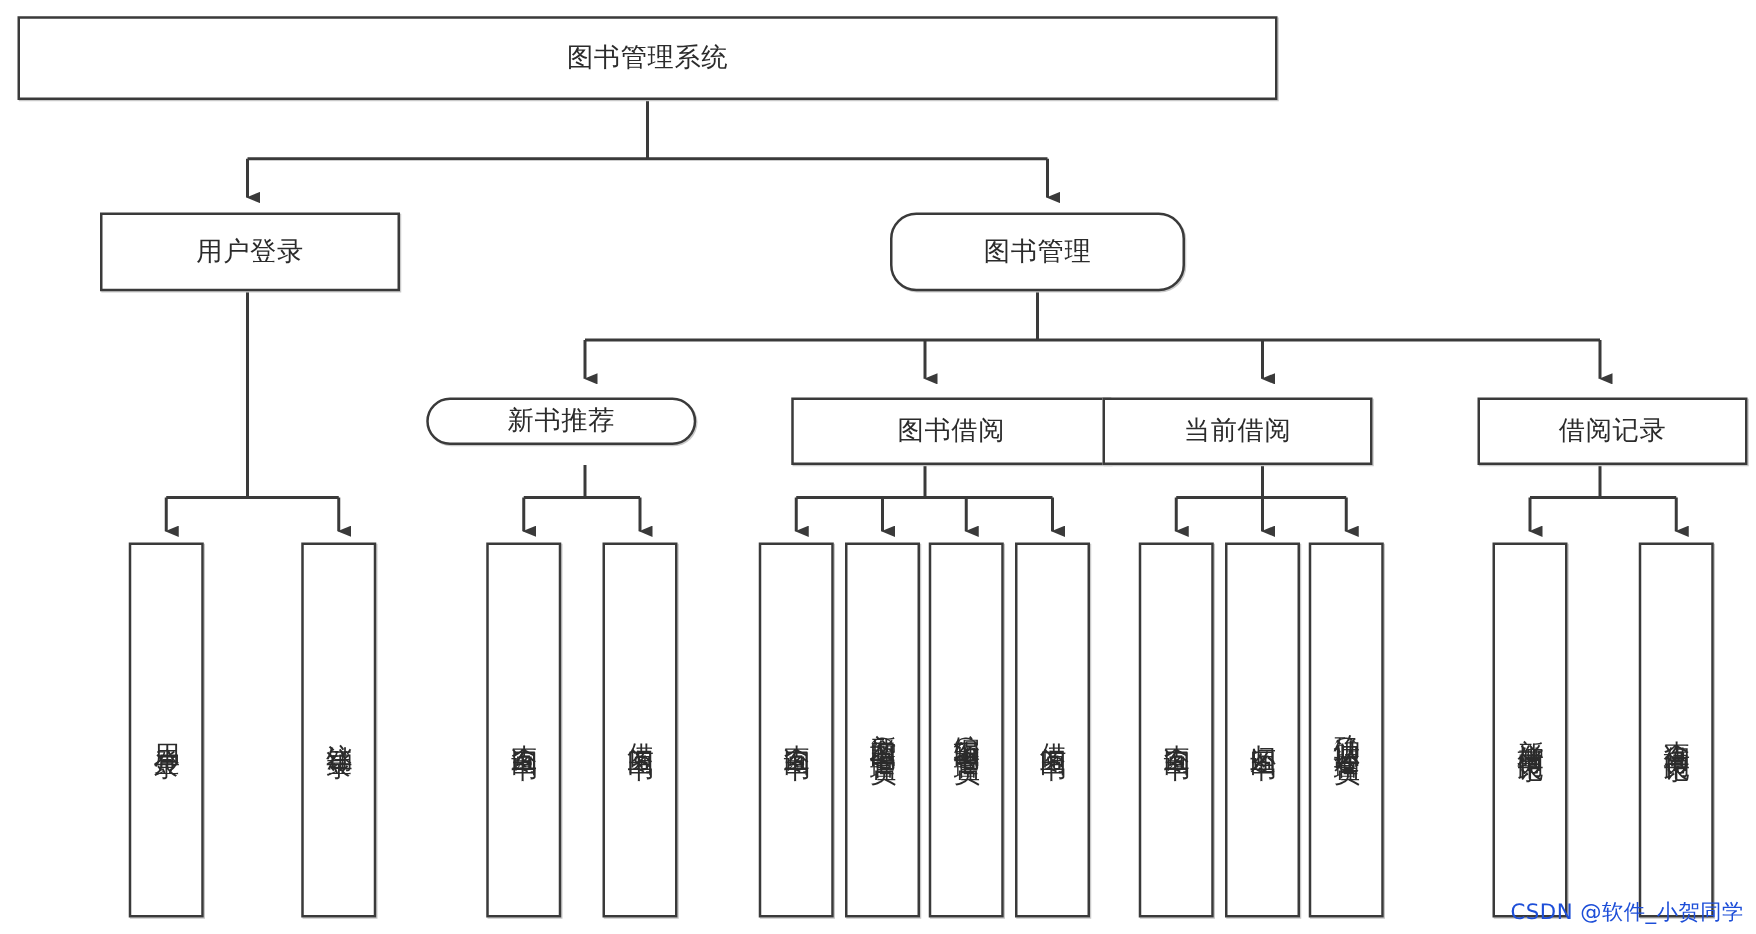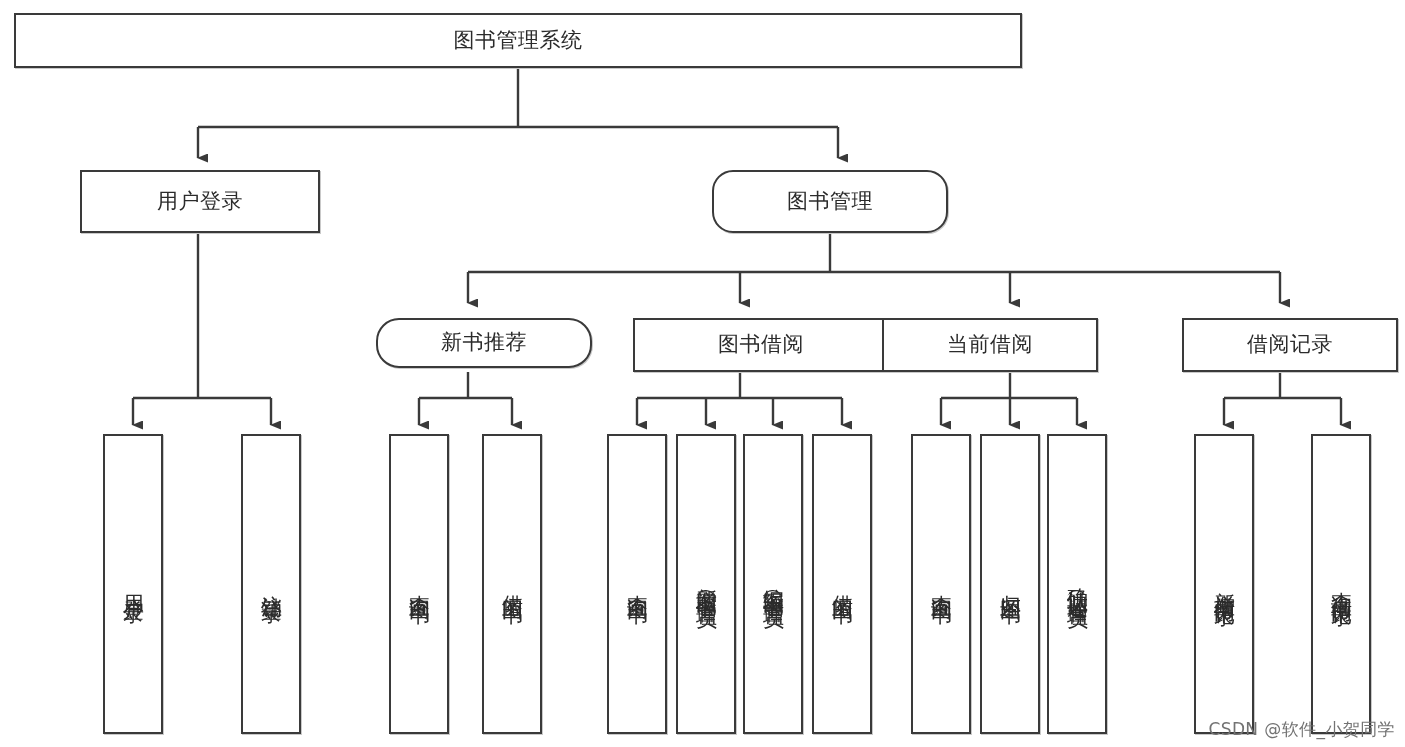--- a/index.html
+++ b/index.html
@@ -59,21 +59,21 @@
     line-height: 1.0;
     letter-spacing: 3px;
     white-space: nowrap;
     max-height: 286px;
   }
   #watermark {
     position: absolute;
     right: 10px;
     bottom: 6px;
     font-size: 17px;
-    color: #737373;
+    color: #1d4ed8;
     letter-spacing: 0.4px;
     white-space: nowrap;
     user-select: none;
     margin-top: 12px;
   }
 </style>
 </head>
 <body>
 
 <div id="canvas">
@@ -121,32 +121,32 @@
       <path d="M 1010,398 L 1010,425" marker-end="url(#arrowhead)"></path>
       <path d="M 1077,398 L 1077,425" marker-end="url(#arrowhead)"></path>
 
       <path d="M 1280,372 L 1280,398"></path>
       <path d="M 1224,398 L 1341,398"></path>
       <path d="M 1224,398 L 1224,425" marker-end="url(#arrowhead)"></path>
       <path d="M 1341,398 L 1341,425" marker-end="url(#arrowhead)"></path>
     </g>
   </svg>
 
-  <div class="node horiz" style="left:14px; top:13px; width:1008px; height:55px;">
+  <div class="node horiz" style="left:14px; top:13px; width:1008px; height:67px;">
     <span class="label">图书管理系统</span>
   </div>
 
   <div class="node horiz" style="left:80px; top:170px; width:240px; height:63px;">
     <span class="label">用户登录</span>
   </div>
   <div class="node horiz" style="left:712px; top:170px; width:236px; height:63px;border-radius:21px;">
     <span class="label">图书管理</span>
   </div>
 
-  <div class="node horiz" style="left:376px; top:318px; width:216px; height:50px;border-radius:23px;">
+  <div class="node horiz" style="left:341px; top:318px; width:216px; height:38px;border-radius:23px;">
     <span class="label">新书推荐</span>
   </div>
   <div class="node horiz" style="left:633px; top:318px; width:256px; height:54px;align-items:center;">
     <span class="label">图书借阅</span>
   </div>
   <div class="node horiz" style="left:882px; top:318px; width:216px; height:54px;">
     <span class="label">当前借阅</span>
   </div>
   <div class="node horiz" style="left:1172px; top:318px; width:216px; height:54px;margin-left:10px;">
     <span class="label">借阅记录</span>

